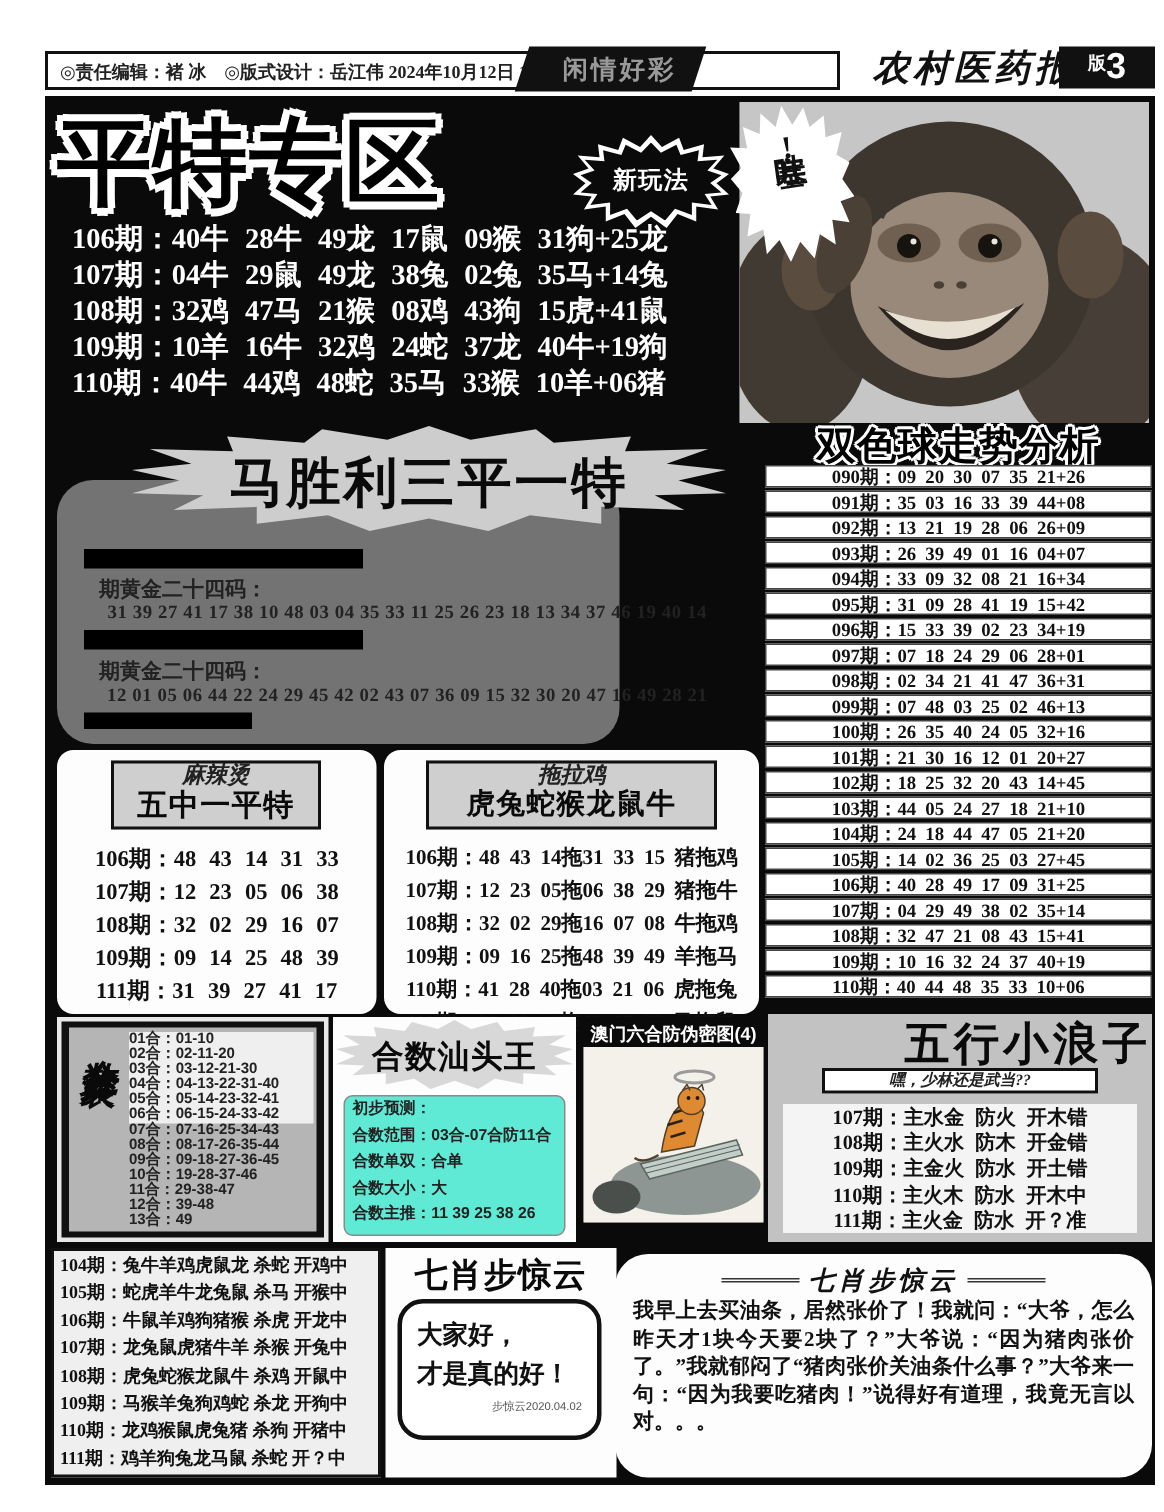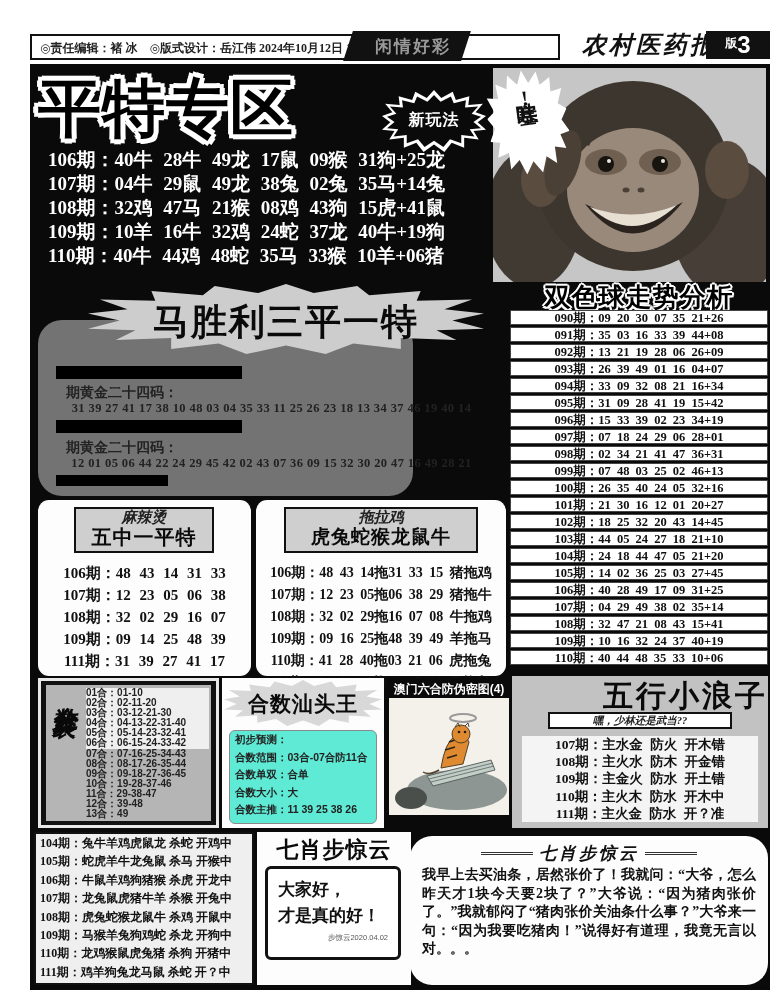--- a/index.html
+++ b/index.html
@@ -95,21 +95,21 @@
   .wx-panel{position:absolute;left:10px;top:60px;width:236px;height:86px;background:#f4f4f4;}
   .wx-row{font-size:13.5px;line-height:17.2px;font-weight:bold;color:#111;text-align:center;white-space:nowrap;word-spacing:4px;}
 
   
   .bl-box{position:absolute;left:4px;top:768px;width:220px;height:153px;background:#efefef;border:2px solid #111;box-sizing:border-box;}
   .bl-row{font-size:12px;line-height:18.4px;font-weight:bold;color:#111;white-space:nowrap;padding-left:4px;}
 
   
   .qx-box{position:absolute;left:227px;top:768px;width:154px;height:153px;background:#fdfdfd;}
   .qx-title{position:absolute;left:0;top:3px;width:100%;text-align:center;font-size:22px;font-weight:900;color:#0a0a0a;letter-spacing:1px;}
-  .qx-bubble{position:absolute;left:8px;top:34px;width:136px;height:94px;border:3px solid #111;border-radius:6px;box-sizing:border-box;background:#fff;}
+  .qx-bubble{position:absolute;left:8px;top:34px;width:136px;height:94px;border:3px solid #111;border-radius:17px;box-sizing:border-box;background:#fff;}
   .qx-line{font-size:17px;font-weight:bold;color:#111;padding-left:10px;line-height:26px;white-space:nowrap;}
   .qx-line.first{margin-top:8px;}
   .qx-sign{font-size:7.5px;color:#555;text-align:right;padding-right:10px;margin-top:4px;}
 
   
   .joke-box{position:absolute;left:380px;top:772px;width:358px;height:149px;background:#fdfdfd;border-radius:22px;}
   .joke-head{position:absolute;left:0;top:6px;width:100%;display:flex;align-items:center;justify-content:center;gap:6px;}
   .joke-dash{width:52px;height:0;border-top:3px double #333;}
   .joke-title{font-size:17px;font-weight:900;font-style:italic;color:#111;letter-spacing:3px;}
   .joke-text{position:absolute;left:12px;top:30px;width:334px;font-size:14px;line-height:18.6px;font-weight:bold;color:#111;text-align:justify;}

